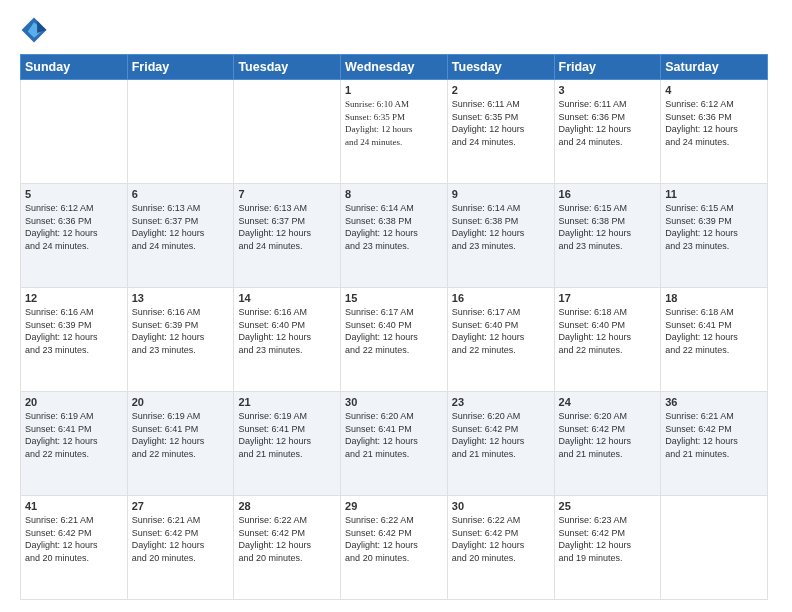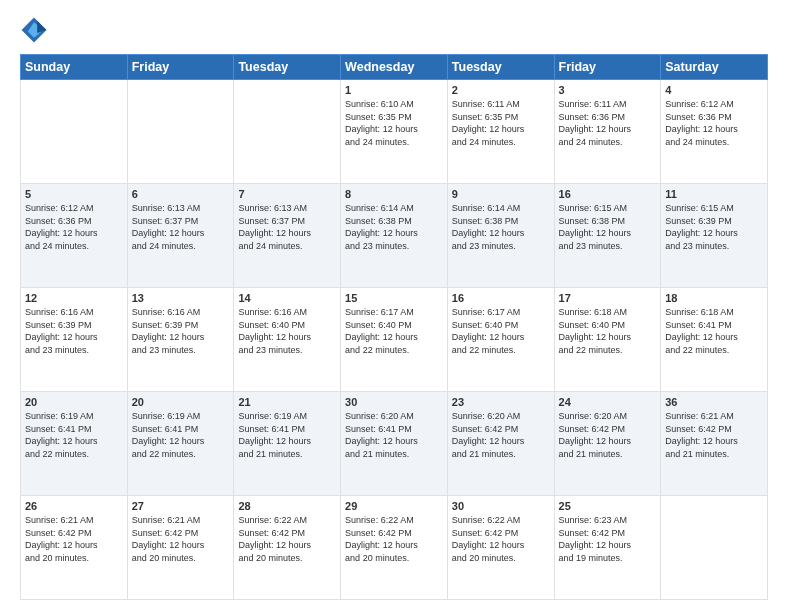--- a/index.html
+++ b/index.html
@@ -146,21 +146,21 @@
           <th>Saturday</th>
         </tr>
     </thead>
     <tbody id="calendar-body">
     <tr class="row-white">
           <td class="empty-cell"></td>
           <td class="empty-cell"></td>
           <td class="empty-cell"></td>
           <td>
             <span class="day-number">1</span>
-            <div class="day-info" style="white-space: pre-line;">Sunrise: 6:10 AM
+            <div class="day-info" style="white-space: pre-line; font-family: Liberation Serif, serif;">Sunrise: 6:10 AM
 Sunset: 6:35 PM
 Daylight: 12 hours
 and 24 minutes.</div>
           </td>
           <td>
             <span class="day-number">2</span>
             <div class="day-info" style="white-space: pre-line;">Sunrise: 6:11 AM
 Sunset: 6:35 PM
 Daylight: 12 hours
 and 24 minutes.</div>
@@ -328,21 +328,21 @@
           <td>
             <span class="day-number">36</span>
             <div class="day-info" style="white-space: pre-line;">Sunrise: 6:21 AM
 Sunset: 6:42 PM
 Daylight: 12 hours
 and 21 minutes.</div>
           </td>
         </tr>
         <tr class="row-white">
           <td>
-            <span class="day-number">26</span>
+            <span class="day-number">41</span>
             <div class="day-info" style="white-space: pre-line;">Sunrise: 6:21 AM
 Sunset: 6:42 PM
 Daylight: 12 hours
 and 20 minutes.</div>
           </td>
           <td>
             <span class="day-number">27</span>
             <div class="day-info" style="white-space: pre-line;">Sunrise: 6:21 AM
 Sunset: 6:42 PM
 Daylight: 12 hours

